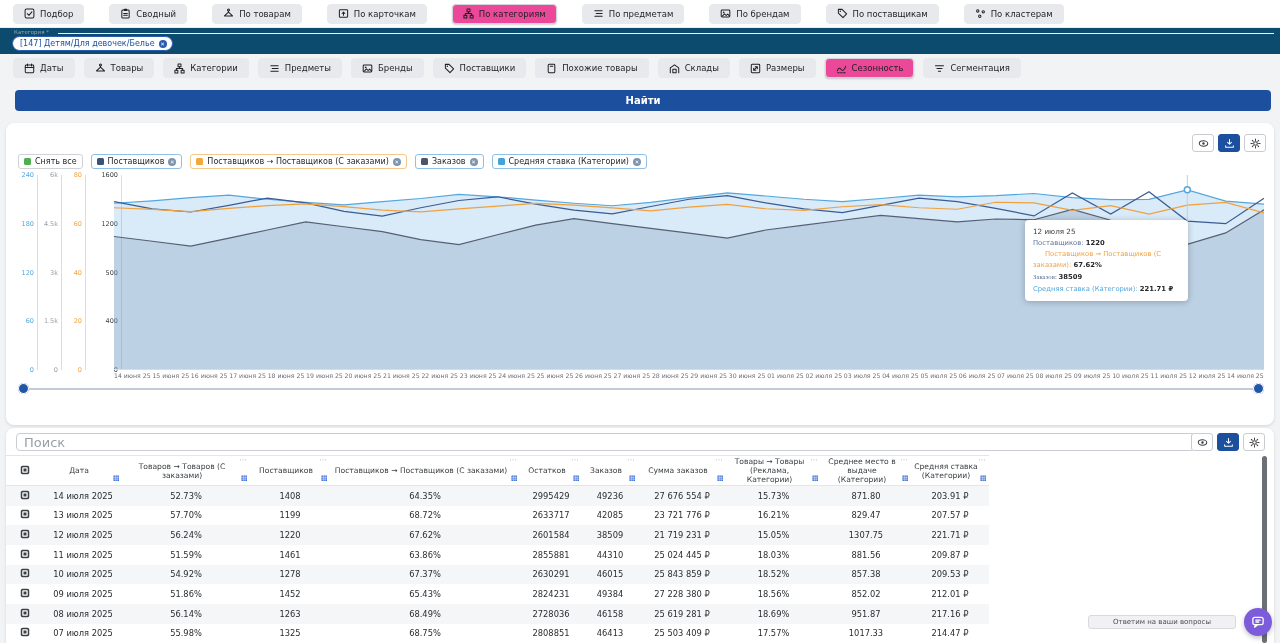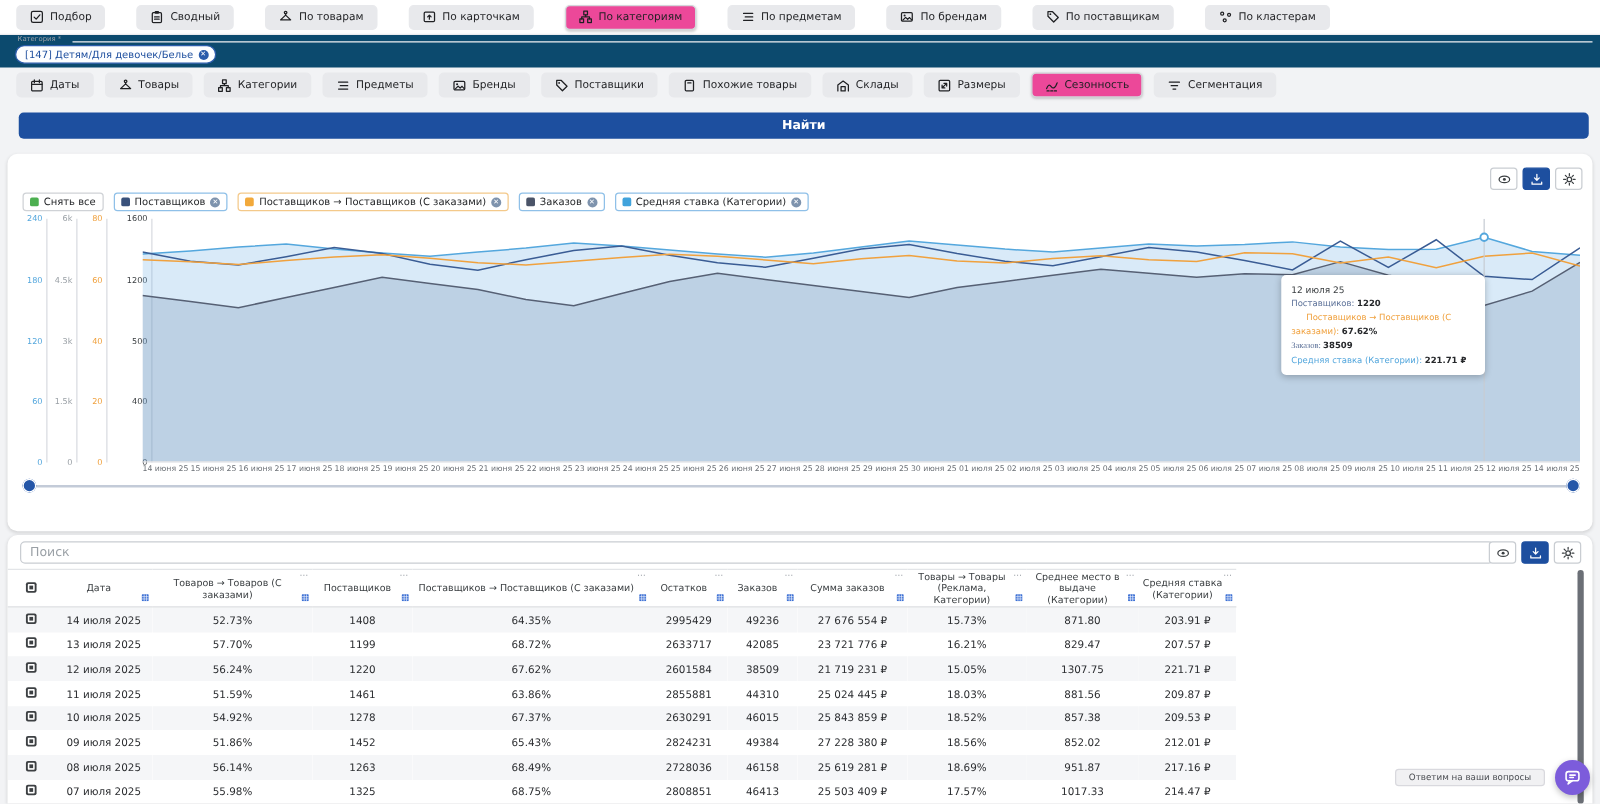--- a/index.html
+++ b/index.html
@@ -66,37 +66,37 @@
 
   
   .slider { position:absolute; left:12px; right:10px; top:259px; height:14px; }
   .slider .track { position:absolute; left:5px; right:5px; top:6px; height:2px; background:#c3cbd8; border-radius:1px; }
   .slider .hd { position:absolute; top:1px; width:11px; height:11px; border-radius:50%; background:#2456a8;
     box-shadow:0 0 0 1px #fff inset; cursor:grab; }
 
   
   .search-row { position:absolute; top:5px; left:10px; right:9px; height:18px; }
   .search-input { position:absolute; left:0; right:70px; height:18px; border:1px solid #c9cdd2; border-radius:4px;
-    font-size:10px; padding:0 7px; color:#26282b; font-family:inherit; }
+    font-size:13px; padding:0 7px; color:#26282b; font-family:inherit; }
   .search-input::placeholder { color:#9aa0a6; }
   table { border-collapse:collapse; table-layout:fixed; width:983px; margin-top:27px; }
   thead td { height:23px; border-top:1px solid #e3e5e8; border-bottom:1px solid #e3e5e8; font-size:7.6px;
     color:#3c4043; text-align:center; vertical-align:middle; position:relative; padding:1px 10px 1px 2px; line-height:1.2; }
   thead td .dots { position:absolute; top:0; right:3px; color:#8a9098; font-size:7px; letter-spacing:.5px; cursor:pointer; }
   thead td .fic { position:absolute; bottom:2px; right:3px; color:#3b6fd4; cursor:pointer; }
   thead td .fic svg { width:6.5px; height:6.5px; }
   tbody td { height:19.7px; font-size:8.3px; color:#2b2d30; text-align:center; vertical-align:middle; padding:0 2px;
     overflow:hidden; white-space:nowrap; }
   tbody tr:nth-child(odd) { background:#f5f6f8; }
   .cb .ic svg { width:10px; height:10px; }
   .vscroll { position:absolute; right:7px; top:28px; bottom:0; width:5px; background:#6b6f76; border-radius:3px; }
 
   
   .chat-tip { position:absolute; right:44px; bottom:14px; background:#f1f1f3; border:1px solid #d9d9de; border-radius:3px;
-    color:#4a4d52; font-size:7px; padding:2px 10px; white-space:nowrap; }
+    color:#4a4d52; font-size:7px; padding:2px 24px; white-space:nowrap; }
   .chat-btn { position:absolute; right:8px; bottom:7px; width:28px; height:28px; border-radius:50%; background:#7c5cdb;
     color:#fff; display:flex; align-items:center; justify-content:center; box-shadow:0 2px 5px rgba(0,0,0,.25); cursor:pointer; }
   .chat-btn svg { width:14px; height:14px; }
 </style>
 </head>
 <body>
 
 <div class="top-bar" id="top-tabs">
     <div class="tab">
       <span class="ic">

